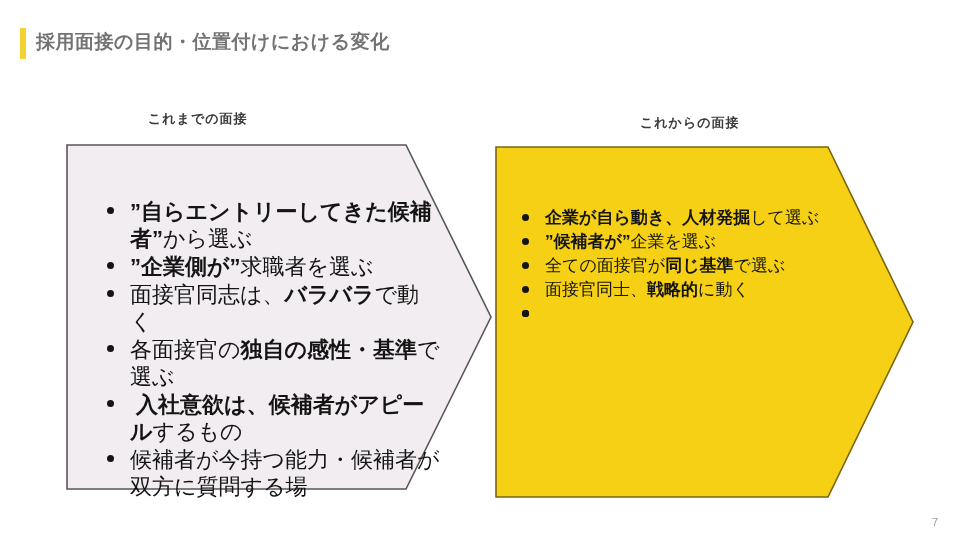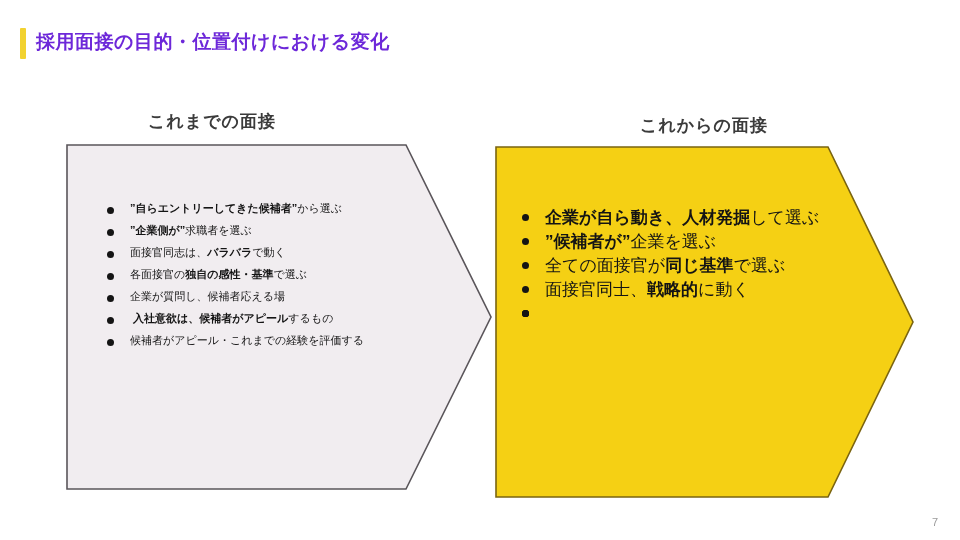--- a/index.html
+++ b/index.html
@@ -31,30 +31,30 @@
     height: 31px;
     background: #f2d230;
     border-radius: 1px;
   }
   #title-text {
     position: absolute;
     left: 36px;
     top: 7px;
     font-size: 19px;
     font-weight: 700;
-    color: #6d28d9;
+    color: #737373;
     letter-spacing: 0.5px;
     line-height: 30px;
     white-space: nowrap;
   }
 
   
   .col-heading {
     position: absolute;
-    font-size: 17px;
+    font-size: 13px;
     font-weight: 700;
     color: #3b3b3b;
     letter-spacing: 1px;
     white-space: nowrap;
   }
   #heading-before { left: 148px; top: 110px; }
   #heading-after  { left: 640px; top: 114px; }
 
   
   .panel {
@@ -103,22 +103,22 @@
   }
   ul.bullets > li .txt {
     display: block;
   }
 
   #list-before {
     position: absolute;
     left: 22px;
     top: 54px;
     width: 352px;
-    font-size: 11px;
-    line-height: 21px;
+    font-size: 22px;
+    line-height: 27px;
   }
   #list-after {
     position: absolute;
     left: 8px;
     top: 60px;
     width: 352px;
     font-size: 17px;
     line-height: 23px;
   }
   #list-after > li .dot { top: 8px; }
@@ -162,29 +162,25 @@
     <li>
       <span class="dot"></span>
       <span class="txt">面接官同志は、<b>バラバラ</b>で動く</span>
     </li>
     <li>
       <span class="dot"></span>
       <span class="txt">各面接官の<b>独自の感性・基準</b>で選ぶ</span>
     </li>
     <li>
       <span class="dot"></span>
-      <span class="txt">企業が質問し、候補者応える場</span>
-    </li>
-    <li>
-      <span class="dot"></span>
       <span class="txt"><b>&nbsp;入社意欲は、候補者がアピール</b>するもの</span>
     </li>
     <li>
       <span class="dot"></span>
-      <span class="txt">候補者がアピール・これまでの経験を評価する</span>
+      <span class="txt">候補者が今持つ能力・候補者が双方に質問する場</span>
     </li>
   </ul>
 </div>
 
 <div class="panel" id="panel-after">
   <svg width="420" height="352" viewBox="0 0 420 352">
     <polygon points="1,1 333,1 418,176 333,351 1,351" fill="#f5d014" stroke="#7a6410" stroke-width="1.6"></polygon>
   </svg>
   <ul class="bullets" id="list-after">
     <li>

